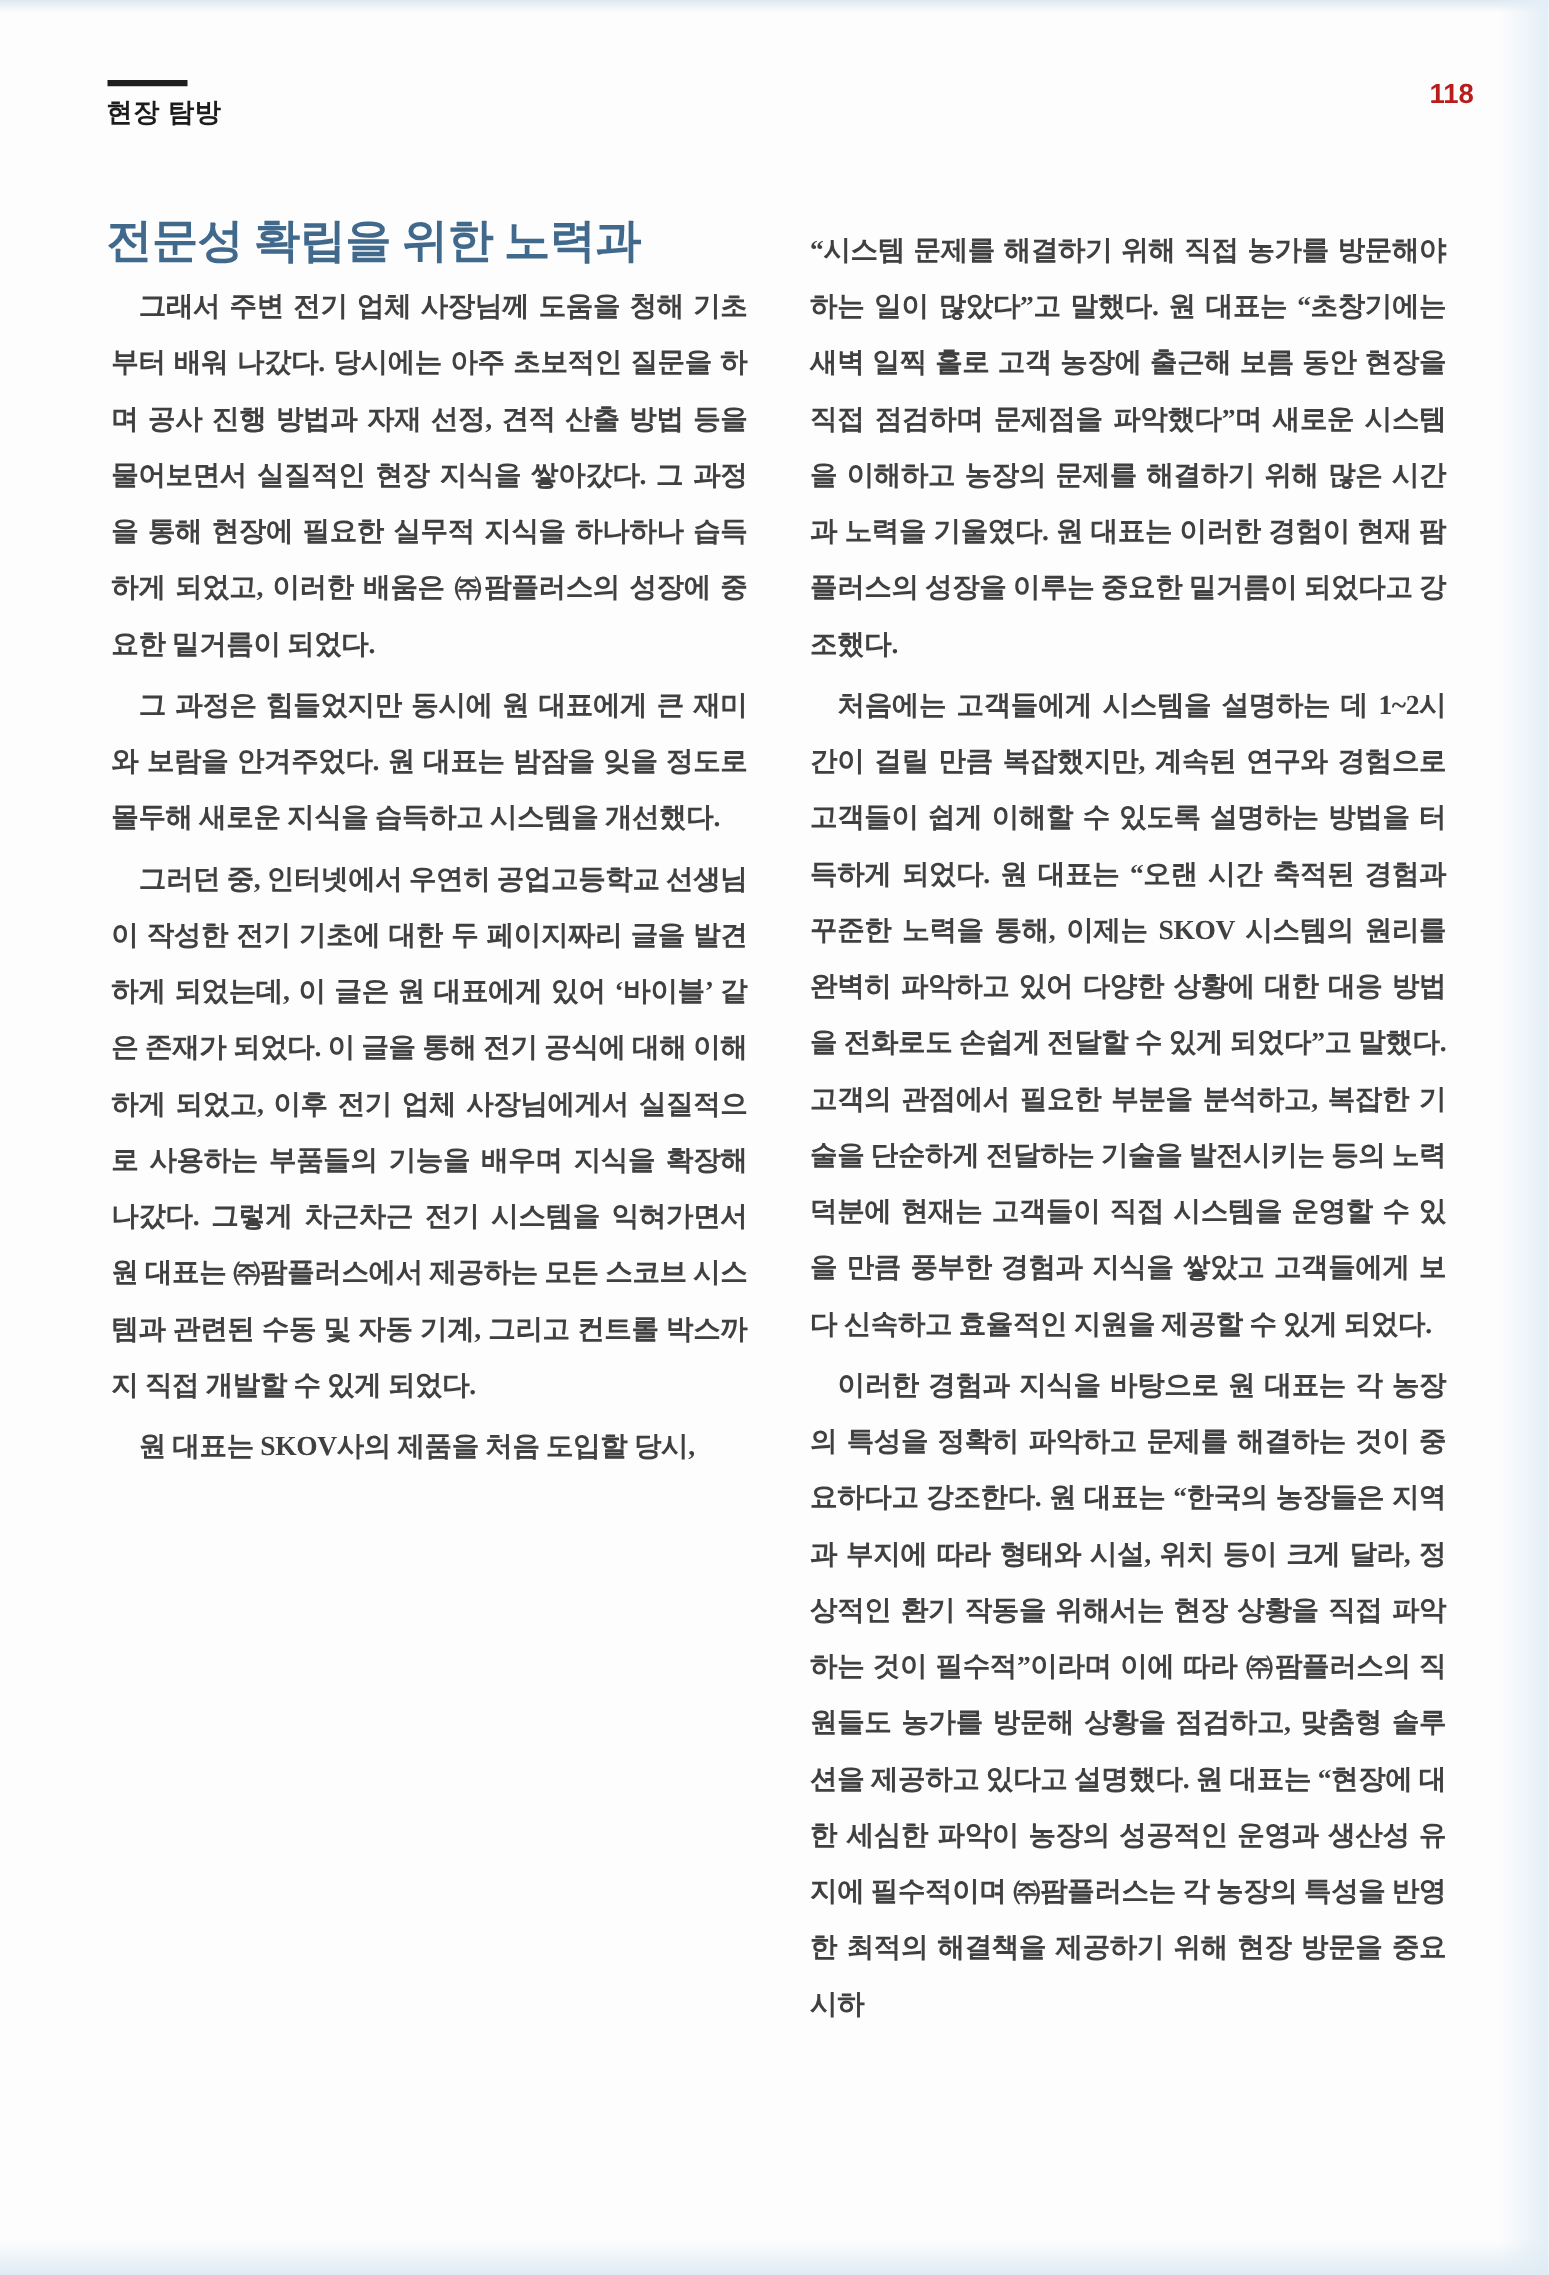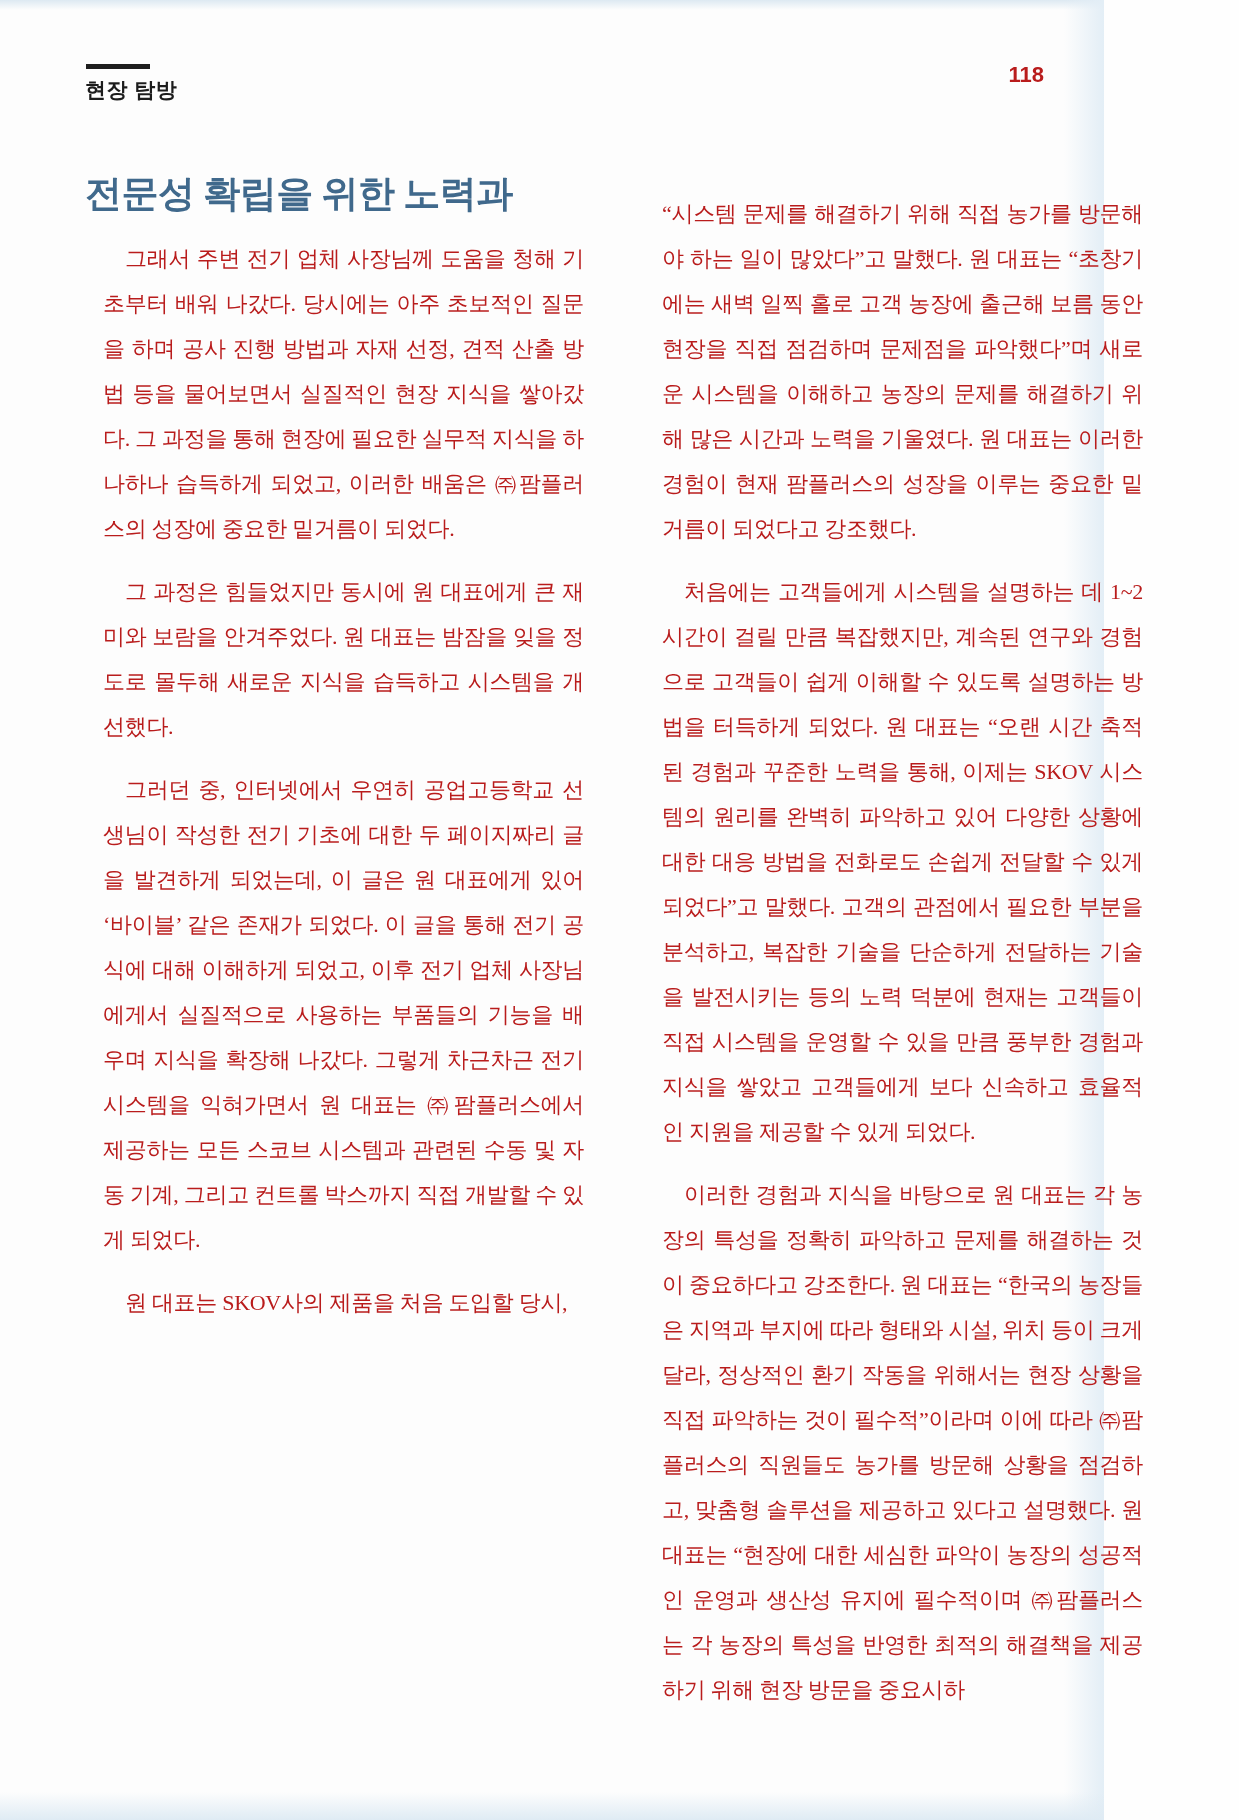--- a/index.html
+++ b/index.html
@@ -6,21 +6,21 @@
     margin: 0;
     padding: 0;
     width: 1239px;
     height: 1820px;
     background: #fefefe;
     overflow: hidden;
     font-family: "Liberation Serif", "DejaVu Serif", serif;
   }
   .page {
     position: relative;
-    width: 1104px;
+    width: 1239px;
     height: 1820px;
     background: #fdfdfd;
   }
   
   .tint-top    { position:absolute; left:0; top:0; width:100%; height:10px;
                  background:linear-gradient(to bottom, #dde9f2, rgba(221,233,242,0)); }
   .tint-right  { position:absolute; right:0; top:0; width:40px; height:100%;
                  background:linear-gradient(to left, #e3eef6, rgba(227,238,246,0)); }
   .tint-bottom { position:absolute; left:0; bottom:0; width:100%; height:28px;
                  background:linear-gradient(to top, #dfebf4, rgba(223,235,244,0)); }
@@ -59,27 +59,28 @@
 
   .article-heading {
     font-size: 37px;
     font-weight: bold;
     line-height: 48px;
     color: #40698c;
     letter-spacing: -0.5px;
     margin: 0;
   }
   .body-par {
-    margin: 18px;
+    margin: 4px;
     font-size: 22px;
     line-height: 45px;
-    color: #b91c1c;
+    color: #404040;
     text-align: justify;
     word-break: break-all;
     letter-spacing: -0.3px;
+    font-weight: bold;
   }
   .body-par.indent { text-indent: 22px; }
 </style>
 </head>
 <body>
 
 <div class="page">
 
   <div class="tint-top"></div>
   <div class="tint-right"></div>

